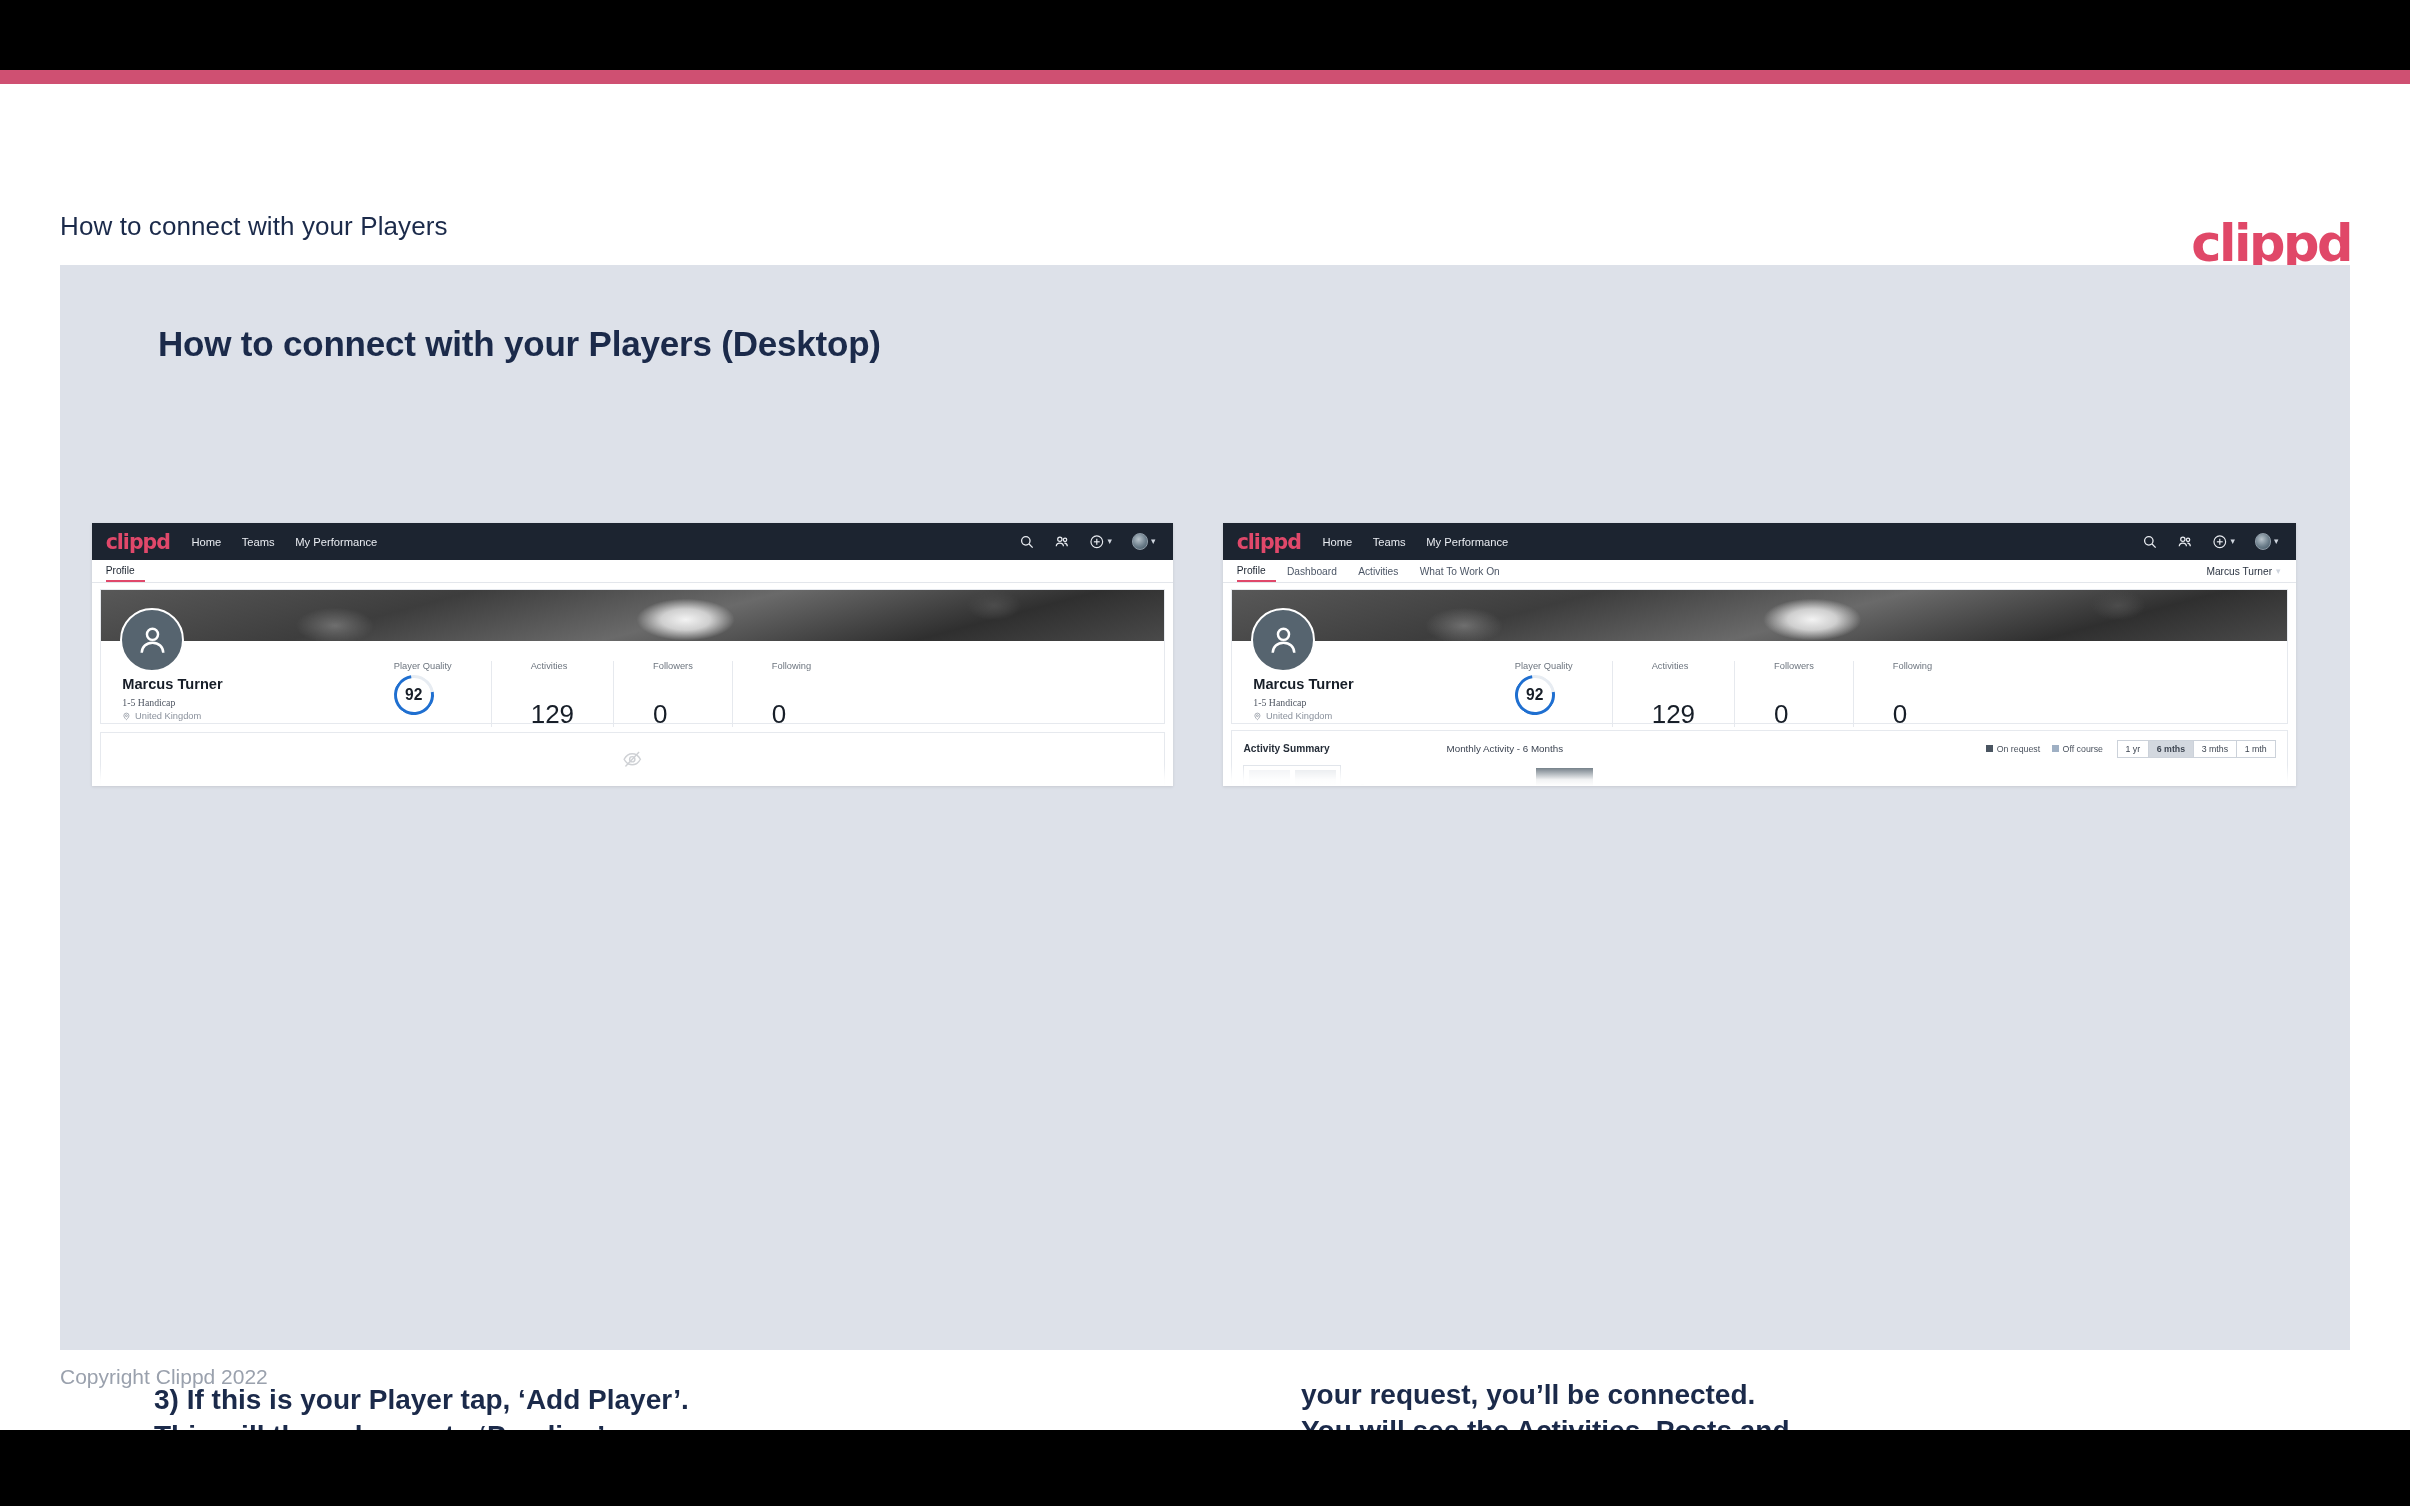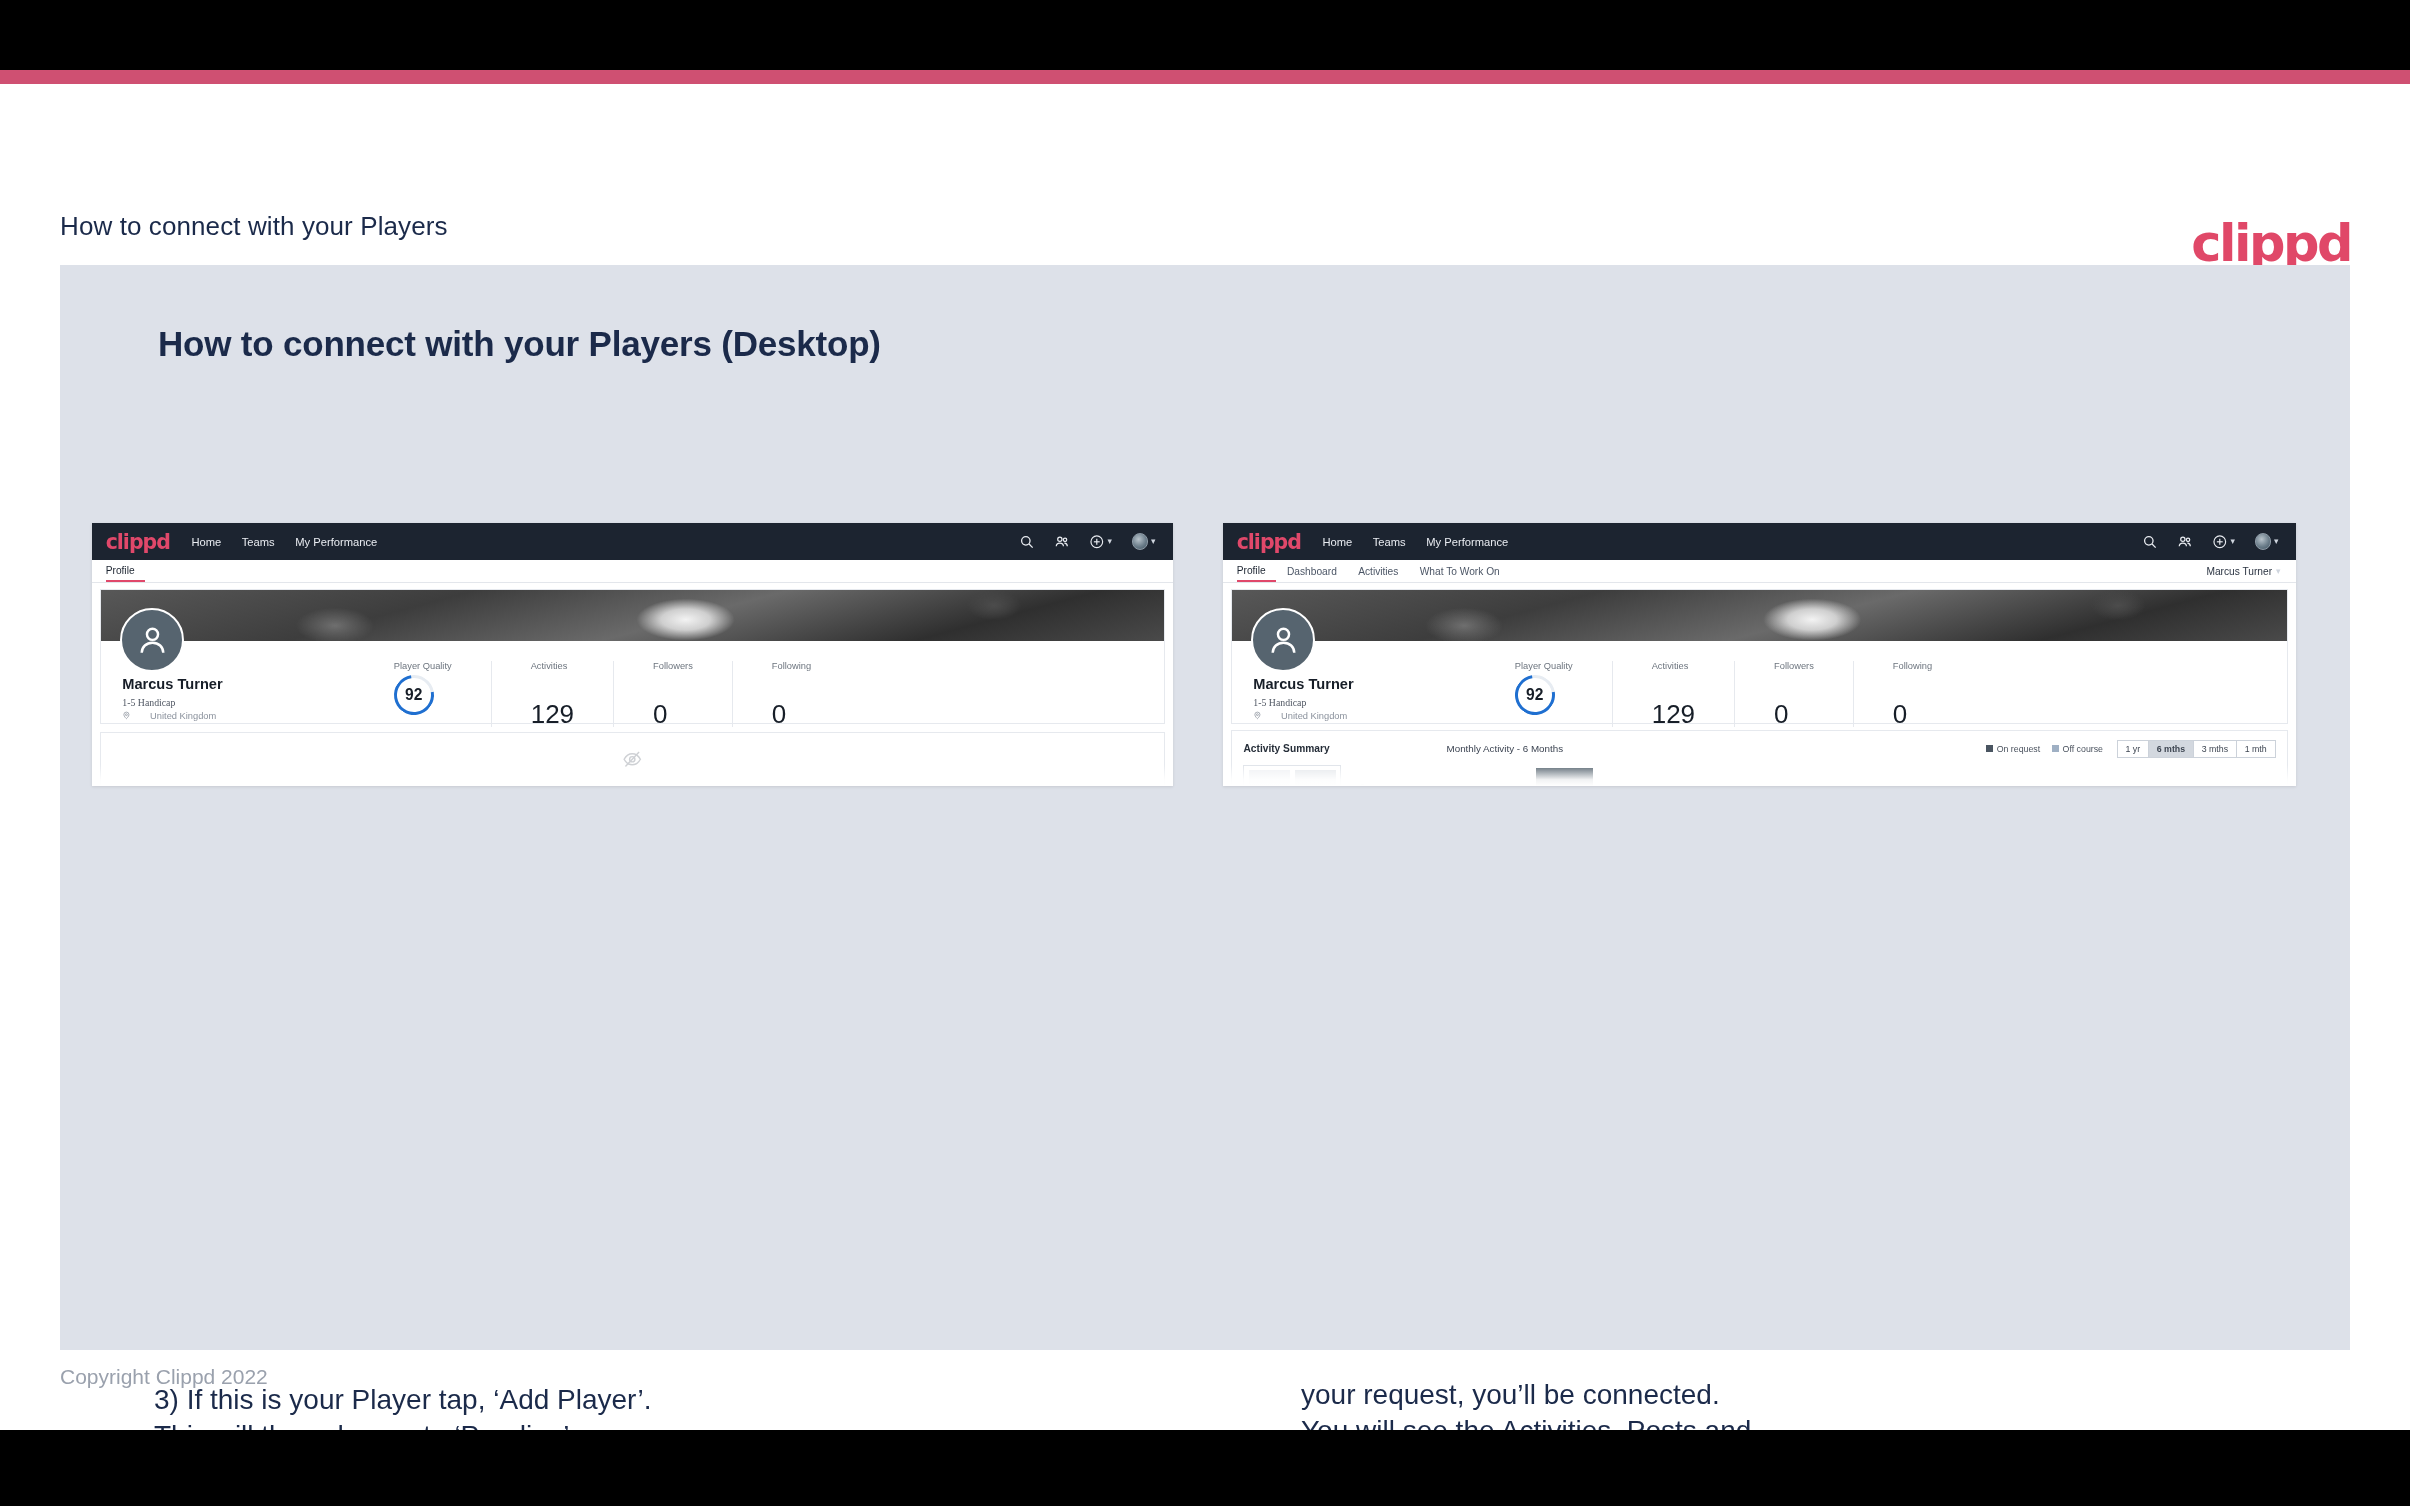--- a/index.html
+++ b/index.html
@@ -104,21 +104,21 @@
   }
   .profile-body { position:relative; height:82px; padding:0 0 0 0; }
   .avatar-big {
     position:absolute; left:19.5px; top:-33px; width:64px; height:64px;
     border-radius:50%; background:#56646f; border:2.9px solid #ffffff;
     display:flex; align-items:center; justify-content:center;
   }
   .avatar-big svg { width:37px; height:37px; }
   .prof-name { position:absolute; left:21.5px; top:35px; font-size:14.6px; font-weight:700; color:#171e28; }
   .prof-hcp  { position:absolute; left:21.5px; top:56px; font-size:9.8px; color:#4f5662;font-family:Liberation Serif, serif; }
-  .prof-loc  { position:absolute; left:21.5px; top:70px; font-size:9.3px; color:#8a919c; display:flex; gap:19px; }
+  .prof-loc  { position:absolute; left:21.5px; top:70px; font-size:9.3px; color:#8a919c; display:flex; align-items:center; gap:4px; }
   .prof-loc svg { width:8.8px; height:8.8px; }
   .btn-row { position:absolute; left:21.5px; top:91px; display:flex; gap:7.8px; }
   .btn {
     background:#596673; color:#ffffff; font-size:9.8px; font-weight:700;
     padding:5.9px 10.7px; display:flex; align-items:center; gap:8.8px; white-space:nowrap;
     line-height:1;
   }
   .btn .glyph { font-size:11.7px; font-weight:400; }
 
   
@@ -175,21 +175,21 @@
 
   
   .shot-fade {
     position:absolute; left:0; right:0; bottom:0; height:21.5px;
     background:linear-gradient(to bottom, rgba(255,255,255,0) 0%, rgba(255,255,255,0.92) 70%, #ffffff 100%);
     pointer-events:none;
   }
 
   
   .caption {
-    position:absolute; font-size:28px; line-height:1.27; color:#1b2a4a; font-weight:400;
+    position:absolute; font-size:28px; line-height:1.27; color:#1b2a4a; font-weight:700;
   }
   .caption.left  { left:94px;  top:1117px; }
   .caption.right { left:1241px; top:1112px; }
 
   
   .footer {
     position:absolute; left:60px; top:1365px;
     font-size:21px; color:#9aa1ad;
   }
 </style>

